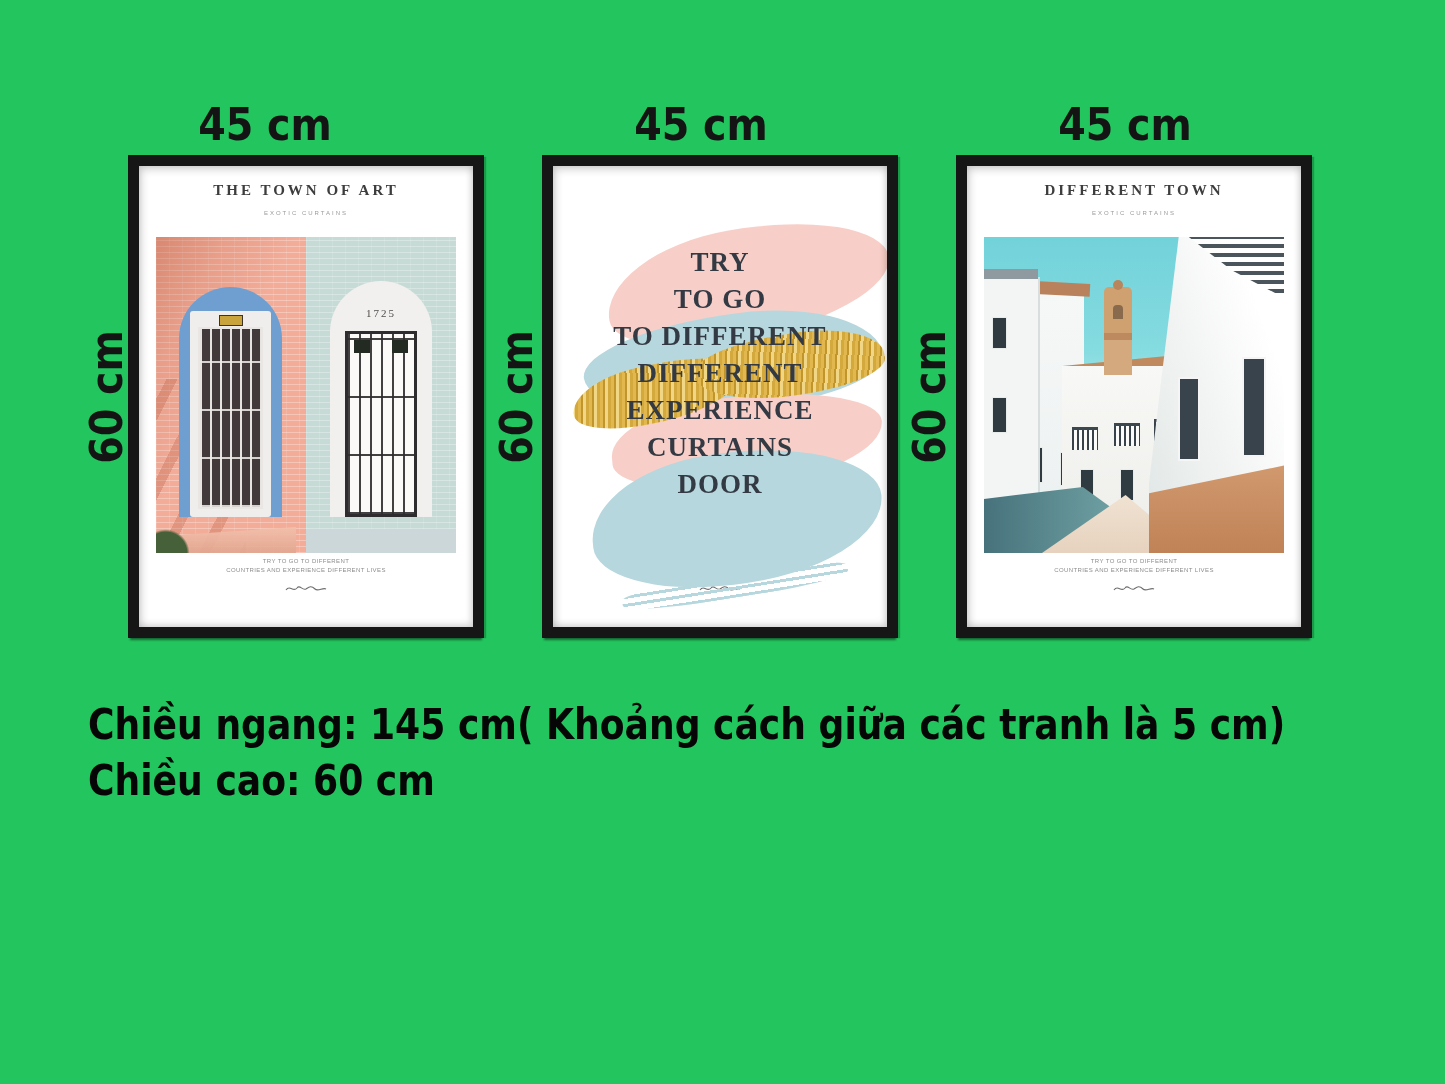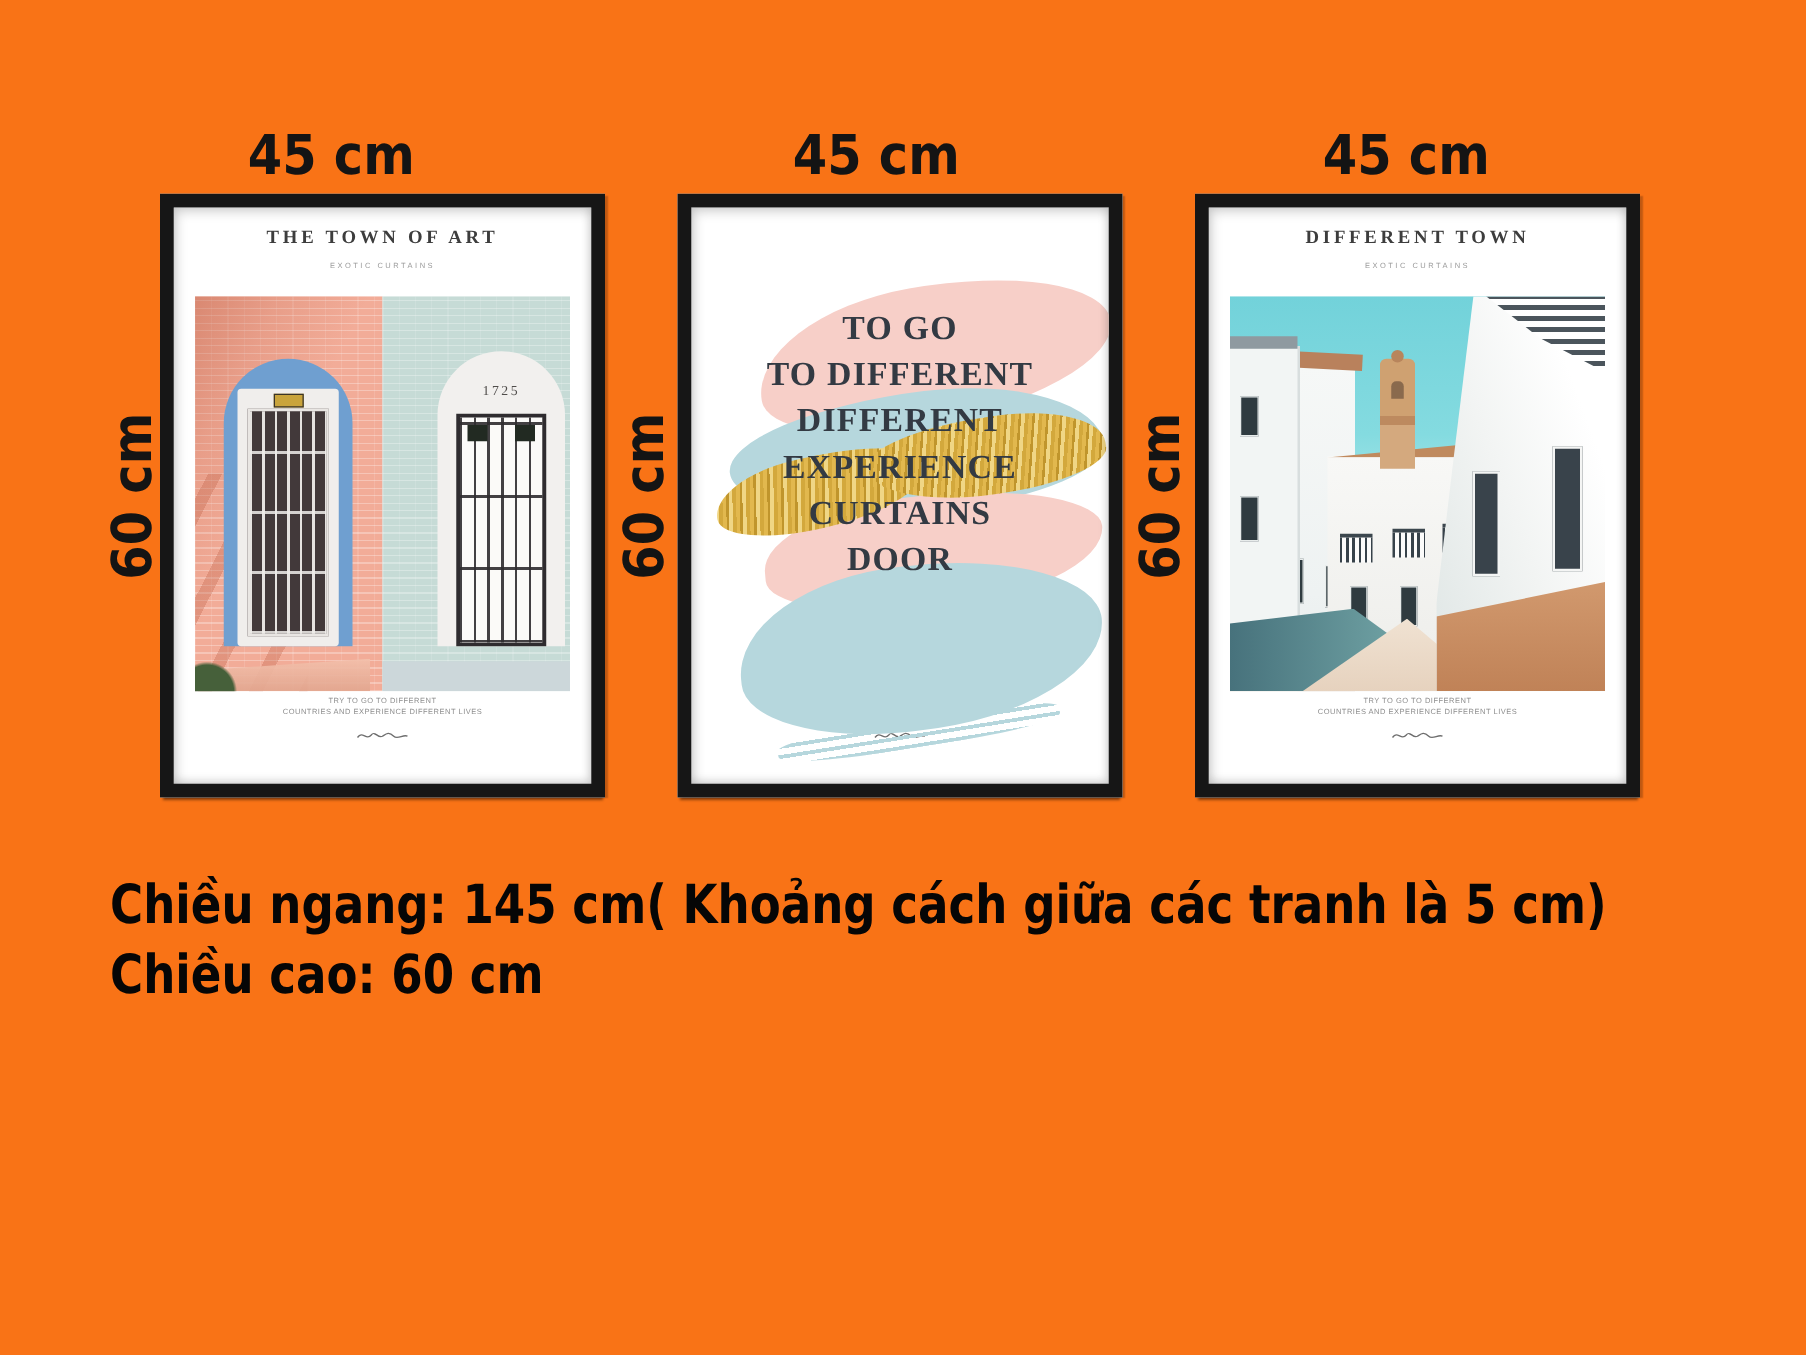--- a/index.html
+++ b/index.html
@@ -1,16 +1,16 @@
 <!DOCTYPE html>
 <html><head>
 <meta charset="utf-8">
 <style>
   html,body{margin:0;padding:0;background:#ffffff;}
-  #canvas{position:relative;width:1445px;height:1084px;background:#f97316;overflow:hidden;
+  #canvas{position:relative;width:1445px;height:1084px;background:#22c55e;overflow:hidden;
           font-family:"Liberation Sans",sans-serif;}
 
   
   .dim{position:absolute;font-family:"DejaVu Sans",sans-serif;font-weight:700;
        font-size:44px;color:#141414;white-space:nowrap;}
   .dim-w{top:99px;transform:translateX(-50%) scaleX(0.9);}
   #wlabel1{left:265px;} #wlabel2{left:701px;} #wlabel3{left:1125px;}
   .dim-h{top:397px;transform:translate(-50%,-50%) rotate(-90deg) scaleX(0.9);}
   #hlabel1{left:106px;} #hlabel2{left:516px;} #hlabel3{left:929px;}
 
@@ -56,21 +56,21 @@
         background:#6f9fd0;border-radius:52px 52px 0 0;z-index:2;}
   .doorL-frame{position:absolute;left:11px;right:11px;top:24px;bottom:0;
         background:#f0eeec;border-radius:3px;}
   .doorL-glass{position:absolute;left:8px;right:8px;top:16px;bottom:8px;background-color:#42393a;
         border:2px solid #e9e6e3;
         background-image:repeating-linear-gradient(90deg,rgba(238,236,233,.95) 0 2px,rgba(238,236,233,0) 2px 10px),
                          repeating-linear-gradient(0deg,rgba(238,236,233,.85) 0 2px,rgba(238,236,233,0) 2px 48px);}
   .doorL-sign{position:absolute;top:4px;left:50%;transform:translateX(-50%);
         width:22px;height:9px;background:#c9a43c;border:1px solid #3a3428;}
   .arch-right{position:absolute;left:24px;bottom:36px;width:102px;height:236px;
-        background:#f2f0ee;border-radius:51px 51px 0 0;z-index:2;margin-left:20px;}
+        background:#f2f0ee;border-radius:51px 51px 0 0;z-index:2;}
   .doorR-num{position:absolute;top:26px;left:0;width:100%;text-align:center;
         font-family:"Liberation Serif",serif;font-size:11px;letter-spacing:2px;color:#4f4c4a;}
   .doorR{position:absolute;left:15px;right:15px;top:50px;bottom:0;background-color:#fbfaf8;
         border:3px solid #2f2c2f;box-sizing:border-box;
         background-image:repeating-linear-gradient(90deg,rgba(47,44,47,.9) 0 2px,rgba(0,0,0,0) 2px 11px),
                          repeating-linear-gradient(0deg,rgba(47,44,47,.9) 0 2px,rgba(0,0,0,0) 2px 58px);}
   .doorR-pane{position:absolute;top:6px;width:16px;height:13px;background:#222a22;}
   .pane1{left:6px;} .pane2{right:6px;}
   .steps{position:absolute;left:6px;bottom:0;width:134px;height:26px;z-index:3;
         background:linear-gradient(180deg,#f3c0ab,#e2a68f);
@@ -204,20 +204,21 @@
   <div class="frame" id="frame2">
     <div class="poster-body">
       <div class="stroke sp1"></div>
       <div class="stroke sb1"></div>
       <div class="stroke sp2"></div>
       <div class="stroke sgold sg1"></div>
       <div class="stroke sgold sg2"></div>
       <div class="stroke sb2"></div>
 
       <div class="quote-block">
+        <div>TRY</div>
         <div>TO GO</div>
         <div>TO DIFFERENT</div>
         <div>DIFFERENT</div>
         <div>EXPERIENCE</div>
         <div>CURTAINS</div>
         <div>DOOR</div>
       </div>
 
       <div class="psig">
         <svg class="sig-svg" width="44" height="12" viewBox="0 0 44 12">

